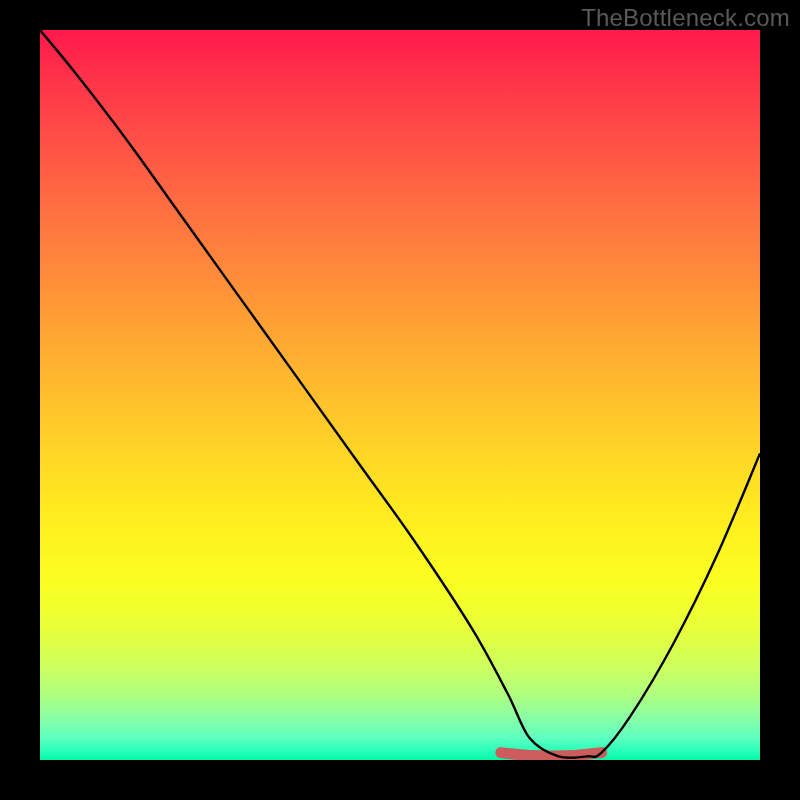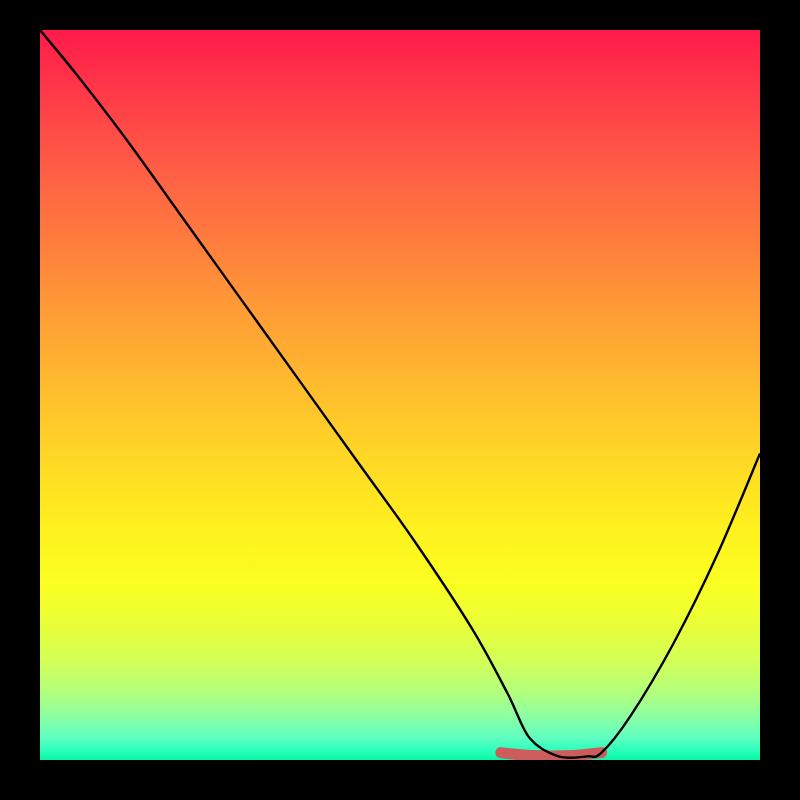--- a/index.html
+++ b/index.html
@@ -74,20 +74,21 @@
     stroke: #000;
     stroke-width: 2.4;
     fill: none;
   }
 </style>
 </head>
 <body>
 
 <div class="canvas">
 
+  <div class="watermark">TheBottleneck.com</div>
 
   <div class="plot-area">
     <div class="gradient"></div>
 
     <svg class="curve" viewBox="0 0 720 730" preserveAspectRatio="none">
       <path class="trough" d="M 460.8 722.62 Q 511.20000000000005 729.62, 561.6 722.62"></path>
       <path class="main-line" d="M 0 0 C 6 7.300000000000011, 21.6 25.550000000000068, 36 43.80000000000007 C 50.4 62.05000000000007, 68.39999999999999 85.16666666666669, 86.39999999999999 109.5 C 104.39999999999999 133.83333333333331, 124.8 163.03333333333327, 144 189.79999999999995 C 163.20000000000002 216.56666666666663, 182.40000000000003 243.33333333333334, 201.60000000000002 270.1 C 220.8 296.8666666666667, 240 323.6333333333333, 259.2 350.4 C 278.4 377.16666666666663, 297.6 403.9333333333334, 316.8 430.70000000000005 C 336 457.4666666666667, 355.20000000000005 483.01666666666665, 374.40000000000003 511 C 393.6 538.9833333333333, 416.4 573.0500000000001, 432 598.6 C 447.6 624.15, 458.4 646.05, 468 664.3 C 477.6 682.55, 481.20000000000005 697.7583333333333, 489.6 708.1 C 498 718.4416666666667, 508.79999999999995 723.3083333333334, 518.4 726.35 C 528 729.3916666666667, 540 726.9583333333334, 547.2 726.35 C 554.4000000000001 725.7416666666667, 554.4000000000001 729.3916666666667, 561.6 722.7 C 568.8 716.0083333333334, 578.4 704.45, 590.4 686.2 C 602.4 667.95, 619.2 639.9666666666667, 633.6 613.2 C 648 586.4333333333334, 662.4 557.2333333333333, 676.8 525.6 C 691.1999999999999 493.9666666666667, 712.8 440.4333333333334, 720 423.40000000000003"></path>
     </svg>
   </div>
 

